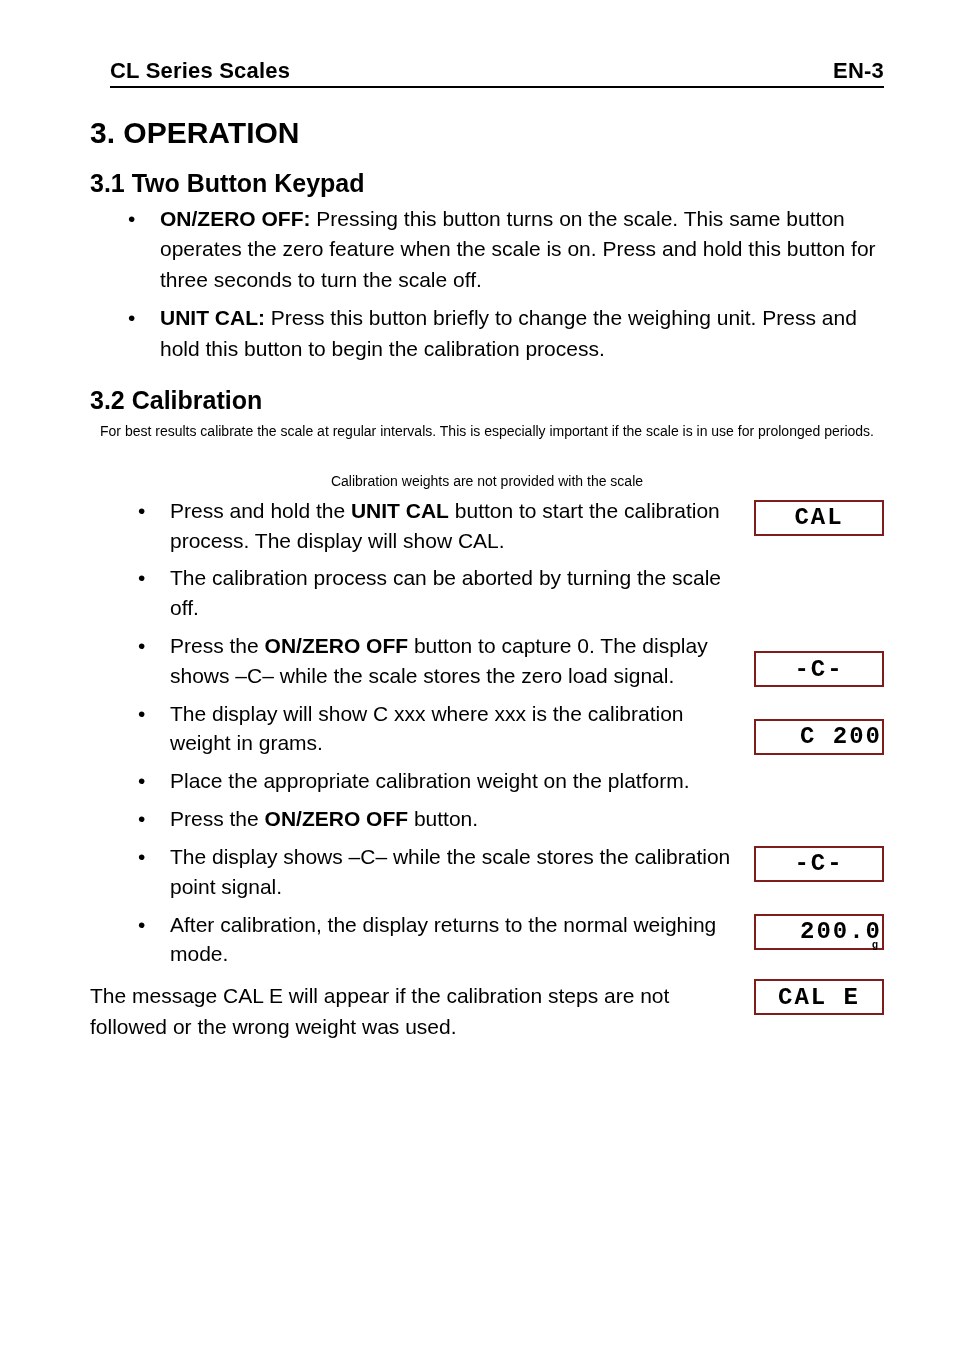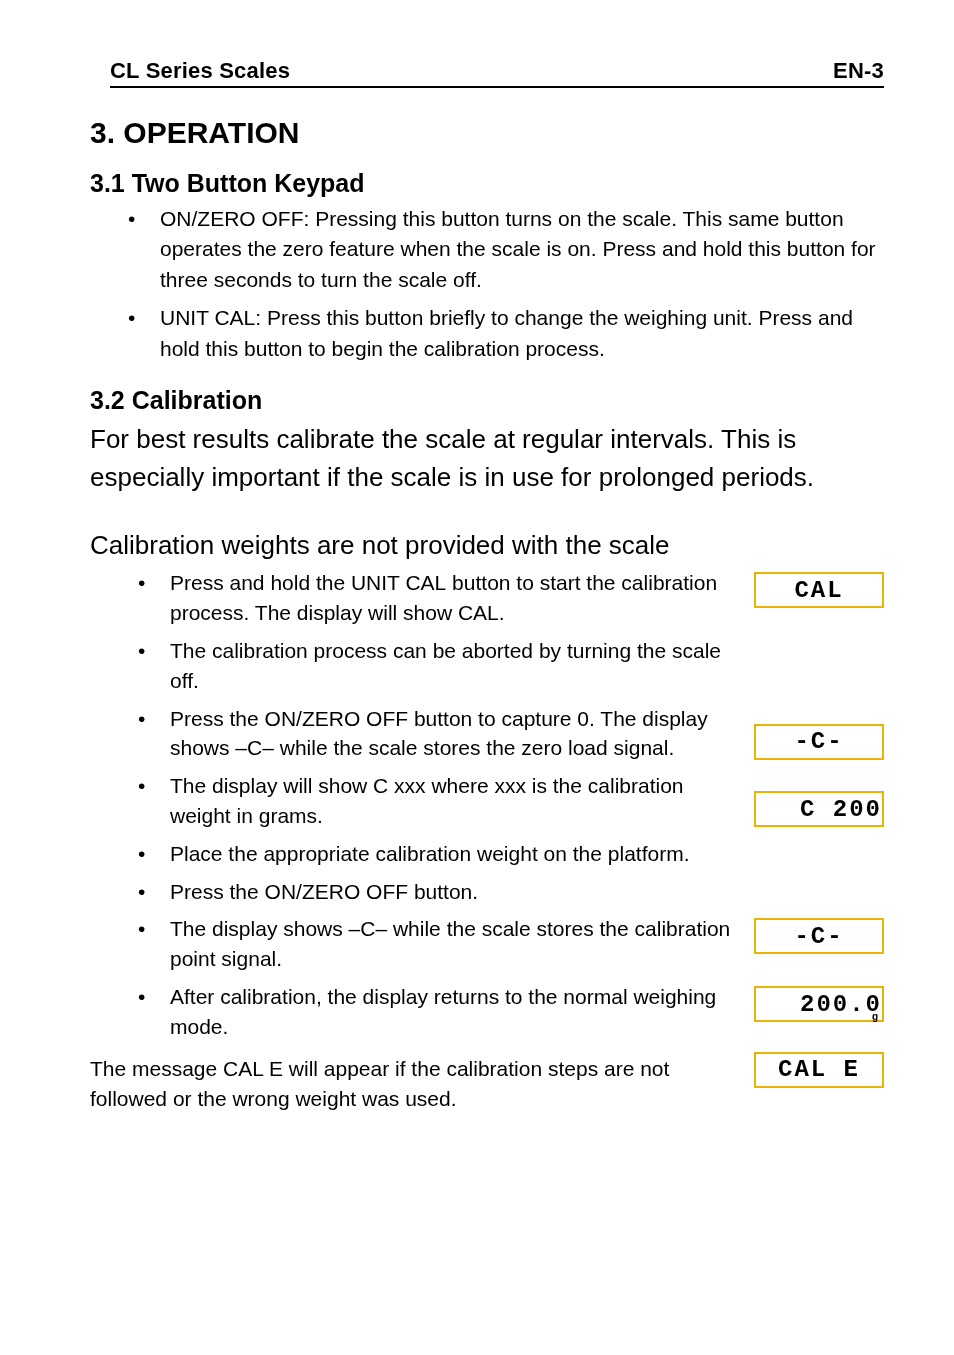--- a/index.html
+++ b/index.html
@@ -79,50 +79,51 @@
     margin-bottom: 8px;
   }
   ul.bulleted2 > li::before {
     content: "•";
     position: absolute;
     left: 0;
     top: 0;
     font-size: 21px;
   }
   .body-para {
-    font-size: 26px;
+    font-size: 14px;
     line-height: 1.45;
     margin: 6px 0 0 0;
+    text-align: center;
   }
   .body-para.gap {
     margin-top: 30px;
     margin-bottom: 4px;
   }
-  .b { font-weight: normal; font-family: "Arial Narrow", Arial, sans-serif; margin-top: 8px; }
+  .b { font-weight: bold; font-family: "Arial Narrow", Arial, sans-serif; margin-top: 8px; }
   .cal-section {
     position: relative;
   }
   .row {
     display: flex;
     align-items: flex-start;
     gap: 12px;
   }
   .left-col {
     flex: 1 1 auto;
   }
   .right-col {
     flex: 0 0 140px;
     display: flex;
     justify-content: flex-end;
     align-items: flex-start;
     padding-top: 4px;
   }
   .right-col.push-down { padding-top: 20px; }
   .display-box {
-    border: 2px solid #eab308;
+    border: 2px solid #7f1d1d;
     width: 130px;
     height: 36px;
     display: flex;
     justify-content: center;
     align-items: center;
     font-family: "Courier New", monospace;
     font-weight: bold;
     font-size: 24px;
     letter-spacing: 2px;
     position: relative;

